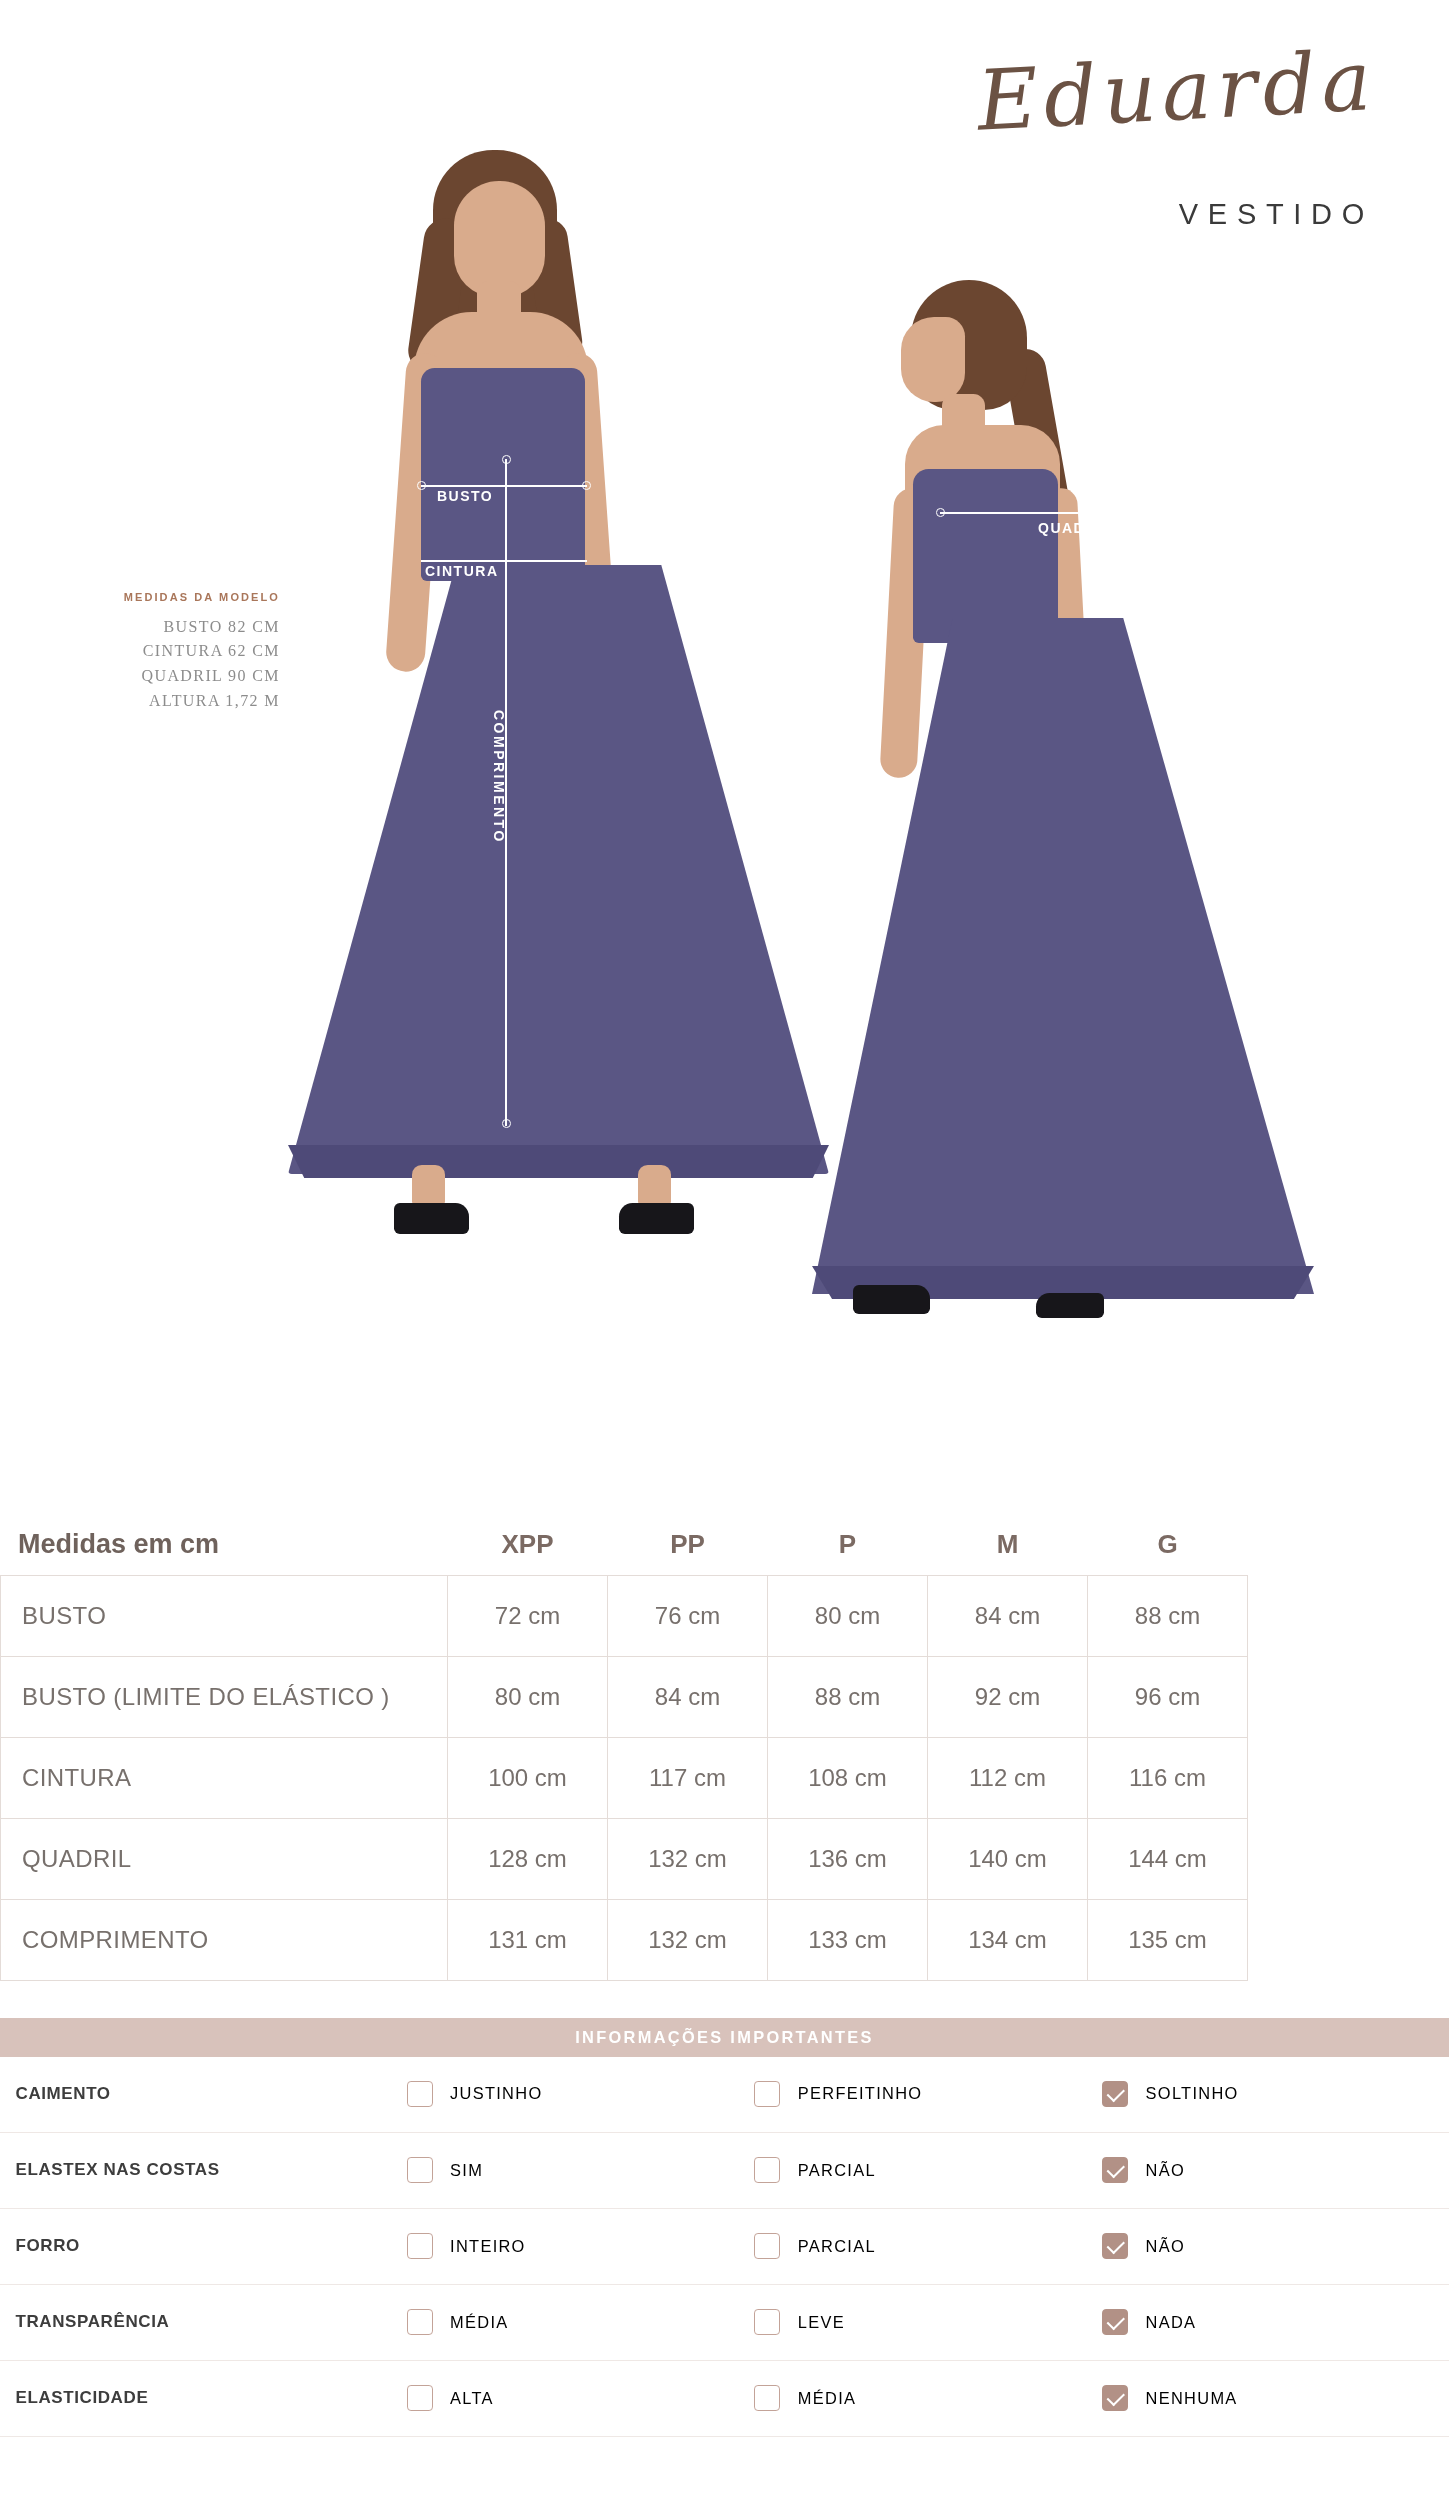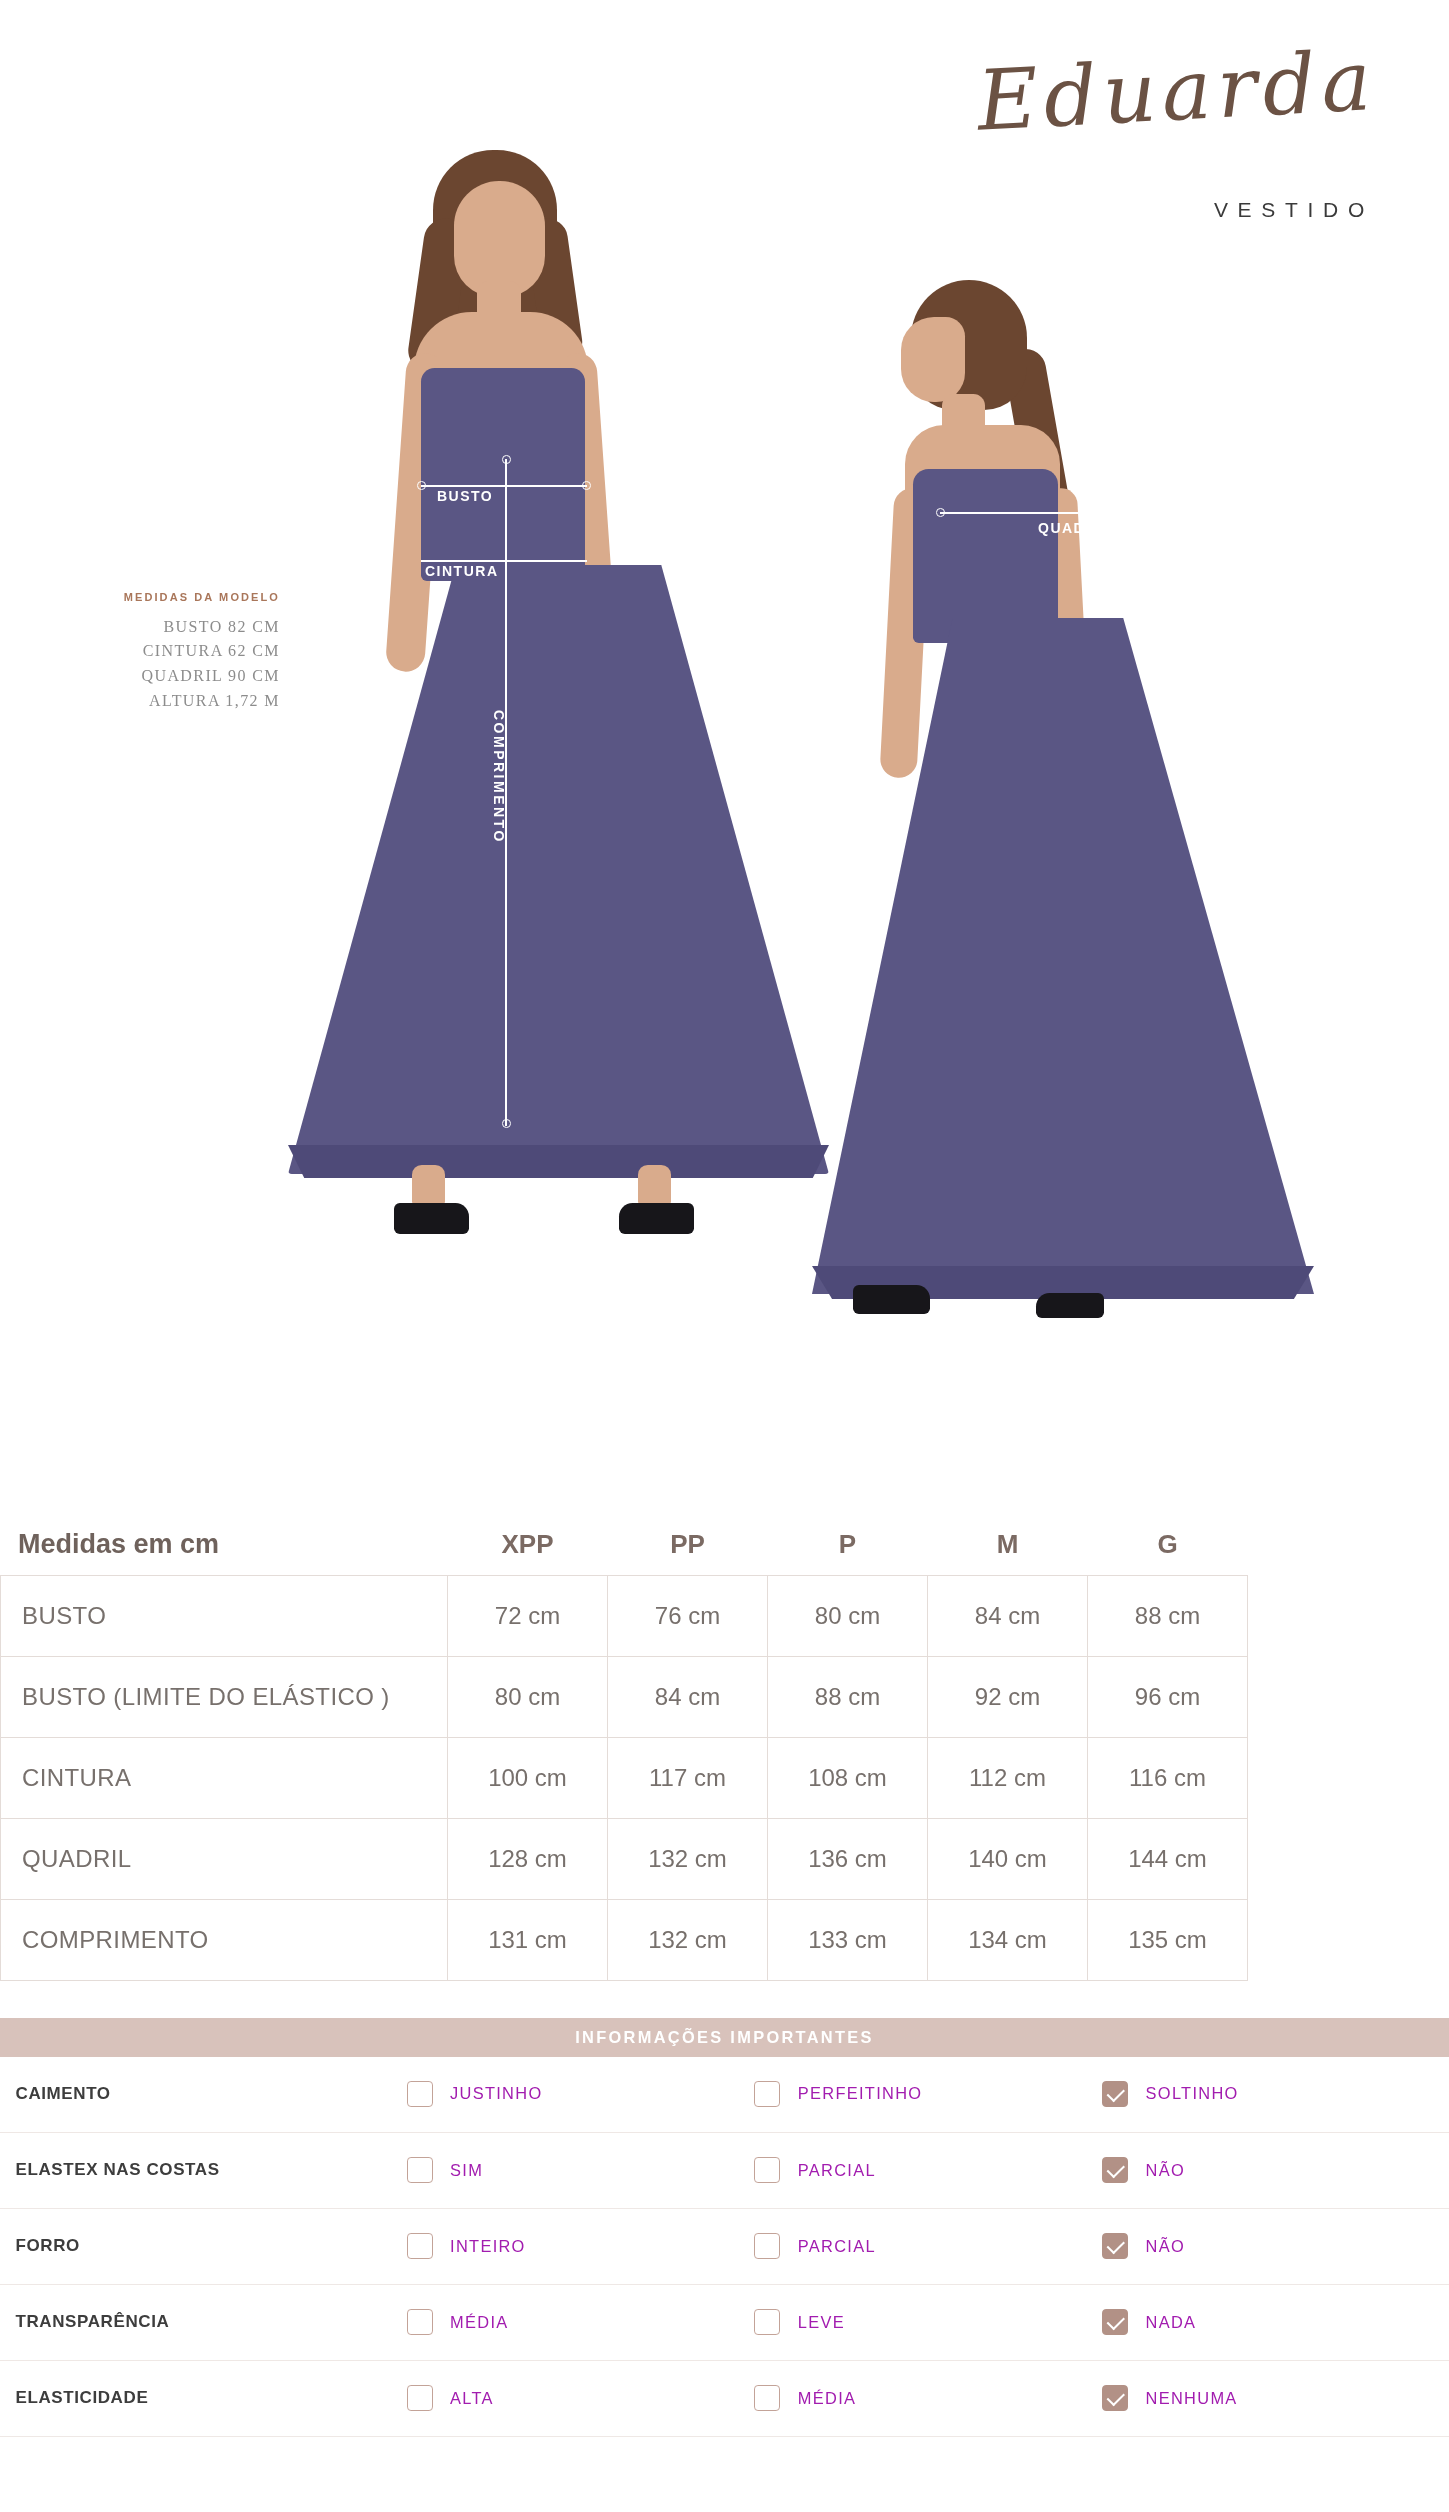--- a/index.html
+++ b/index.html
@@ -34,21 +34,21 @@
     letter-spacing: 5.8px;
     line-height: 1;
     transform: rotate(-3deg);
     transform-origin: right center;
     white-space: nowrap;
   }
   .brand-sub {
     position: absolute;
     top: 198px;
     right: 75px;
-    font-size: 21px;
+    font-size: 29px;
     letter-spacing: 9.7px;
     color: #3a3a3a;
     font-family: "Liberation Sans", sans-serif;
   }
 
   
   .model-meas {
     position: absolute;
     left: 0px;
     top: 591px;
@@ -222,21 +222,21 @@
     position: absolute;
     left: 7.7px; top: 2.9px;
     width: 7.7px; height: 13.5px;
     border: solid #ffffff;
     border-width: 0 2.9px 2.9px 0;
     transform: rotate(45deg);
   }
   .opt-label {
     font-size: 16.4px;
     letter-spacing: 1.3px;
-    color: #a21caf;
+    color: #000000;
   }
 </style>
 </head>
 <body>
 
 <div class="hero">
 
   <div class="brand-script">Eduarda</div>
   <div class="brand-sub">VESTIDO</div>
 

